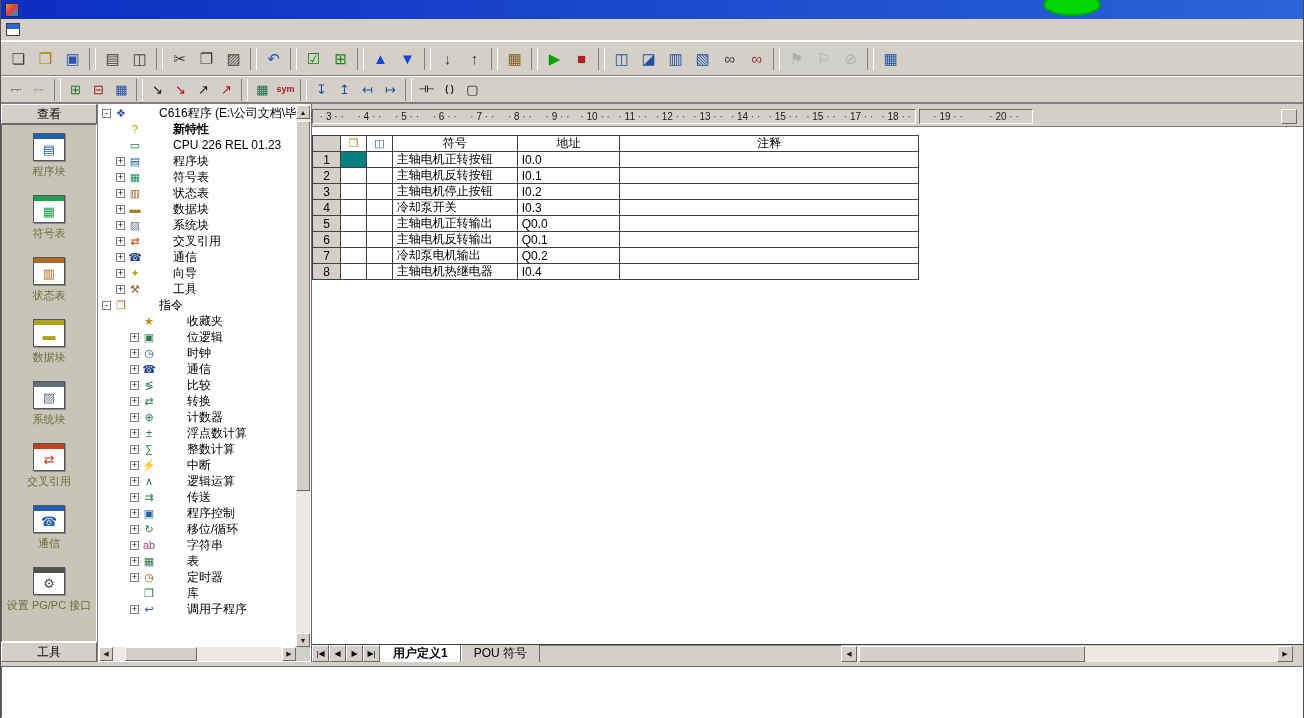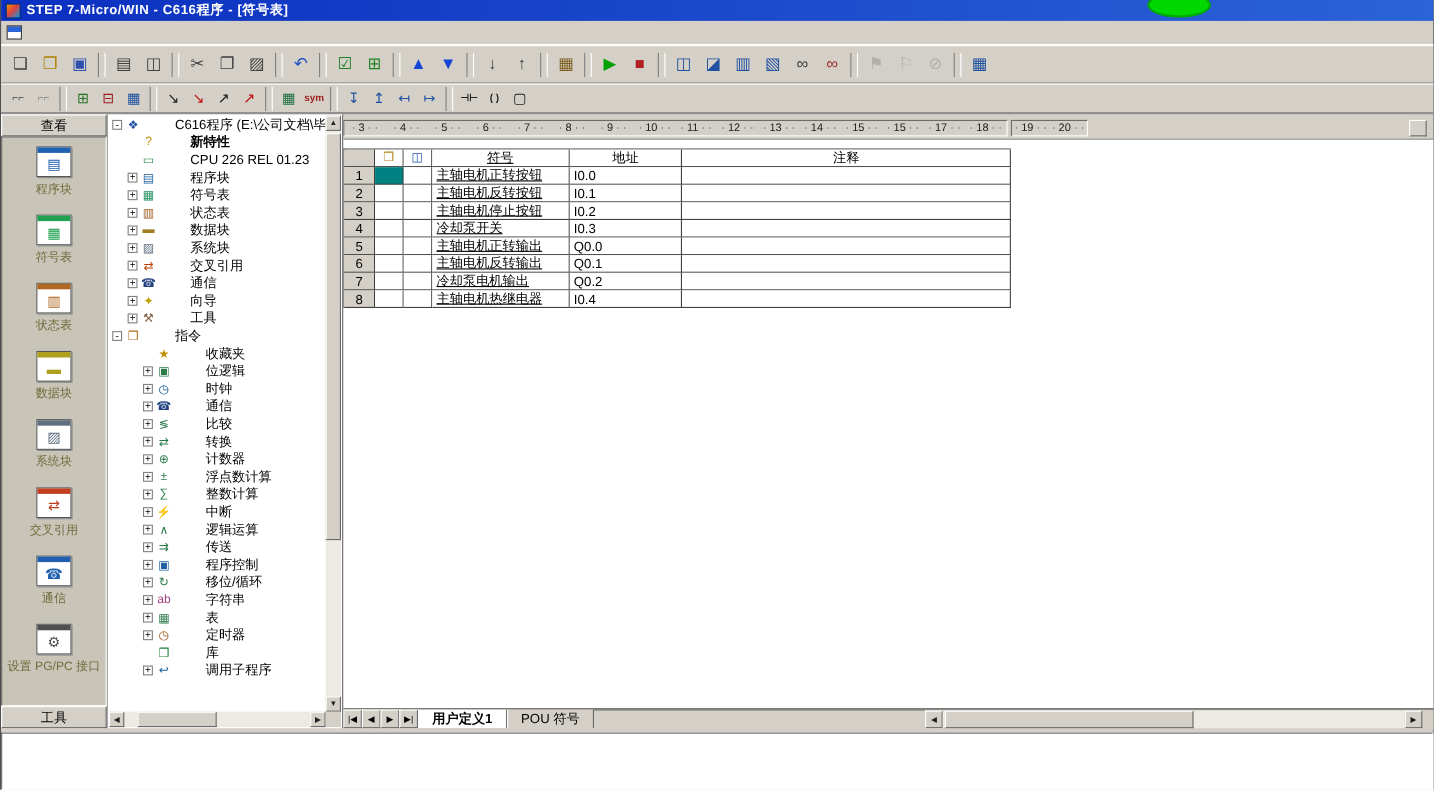--- a/index.html
+++ b/index.html
@@ -95,38 +95,38 @@
   .tree-hscroll .hthumb { position:absolute; top:0; bottom:0; left:12px; width:72px;
                   background:#D4D0C8; border:1px solid; border-color:#fff #6a6a6a #6a6a6a #fff; }
   .tree-corner { position:absolute; right:1px; bottom:1px; width:14px; height:14px; background:#D4D0C8; }
 
   
   .workarea { flex:1 1 auto; display:flex; flex-direction:column; min-width:0; background:#D4D0C8; }
   .rulerrow { height:22px; flex:0 0 auto; display:flex; align-items:flex-end; padding:3px 6px 2px 0; }
   .ruler { height:15px; background:#D4D0C8; border:1px solid; border-color:#6a6a6a #fff #fff #6a6a6a;
            display:flex; align-items:center; overflow:hidden; }
   .ruler-a { width:604px; }
-  .ruler-b { width:70px; margin-left:3px; }
+  .ruler-b { width:114px; margin-left:3px; }
   .rcell { flex:1 1 0; text-align:center; font-size:10px; color:#202020; white-space:nowrap; }
   .rcell::before { content:"· "; color:#404040; }
   .rcell::after { content:" · ·"; color:#404040; }
   .ruler-corner { margin-left:auto; width:16px; height:15px; background:#D4D0C8;
                   border:1px solid; border-color:#fff #6a6a6a #6a6a6a #fff; }
   .sheet { flex:1 1 auto; background:#fff; border-top:1px solid #808080; overflow:hidden; padding-top:8px; }
 
   
   .symtable { border-top:1px solid #404040; border-left:1px solid #404040; width:607px; }
   .strow { display:flex; }
   .stc { height:16px; border-right:1px solid #404040; border-bottom:1px solid #404040;
          background:#fff; font-size:12px; display:flex; align-items:center; justify-content:center;
          overflow:hidden; white-space:nowrap; }
   .c0 { width:28px; background:#D4D0C8; }
   .c1 { width:26px; }
   .c2 { width:26px; }
-  .c3 { width:125px;text-decoration:underline; }
+  .c3 { width:125px; }
   .c4 { width:103px; }
   .c5 { width:299px; }
   .stc.left { justify-content:flex-start; padding-left:4px; }
   .stc[data-sel="true"] { background:#008080; }
   .hicon { font-size:11px; line-height:1; }
 
   
   .tabstrip { height:18px; flex:0 0 auto; display:flex; align-items:stretch; background:#D4D0C8;
               border-top:1px solid #404040; }
   .tabnav-btn { width:17px; flex:0 0 auto; display:flex; align-items:center; justify-content:center;
@@ -145,21 +145,20 @@
   .outputwrap { flex:0 0 auto; padding:4px 0 0 0; background:#D4D0C8; }
   .output { height:52px; background:#fff; border:1px solid; border-color:#6a6a6a #fff #fff #6a6a6a; }
 </style>
 </head>
 <body>
 
 <div class="window" data-name="app-window">
 
   <div class="titlebar" data-name="title-bar">
     <span class="app-icon" data-name="app-icon"></span>
-    <span class="title-text" data-name="window-title">STEP 7-Micro/WIN  -  C616程序  -  [符号表]</span>
     <span class="green-blob" data-name="green-indicator-blob"></span>
   </div>
 
   <div class="menubar" data-name="menu-bar">
     <span class="mdi-icon" data-name="child-window-icon"></span>
   </div>
 
   <div class="toolbar tb1" data-name="standard-toolbar">
 
       <span class="tbtn" data-name="new-file-button" data-t="b" title="new-file-button">

